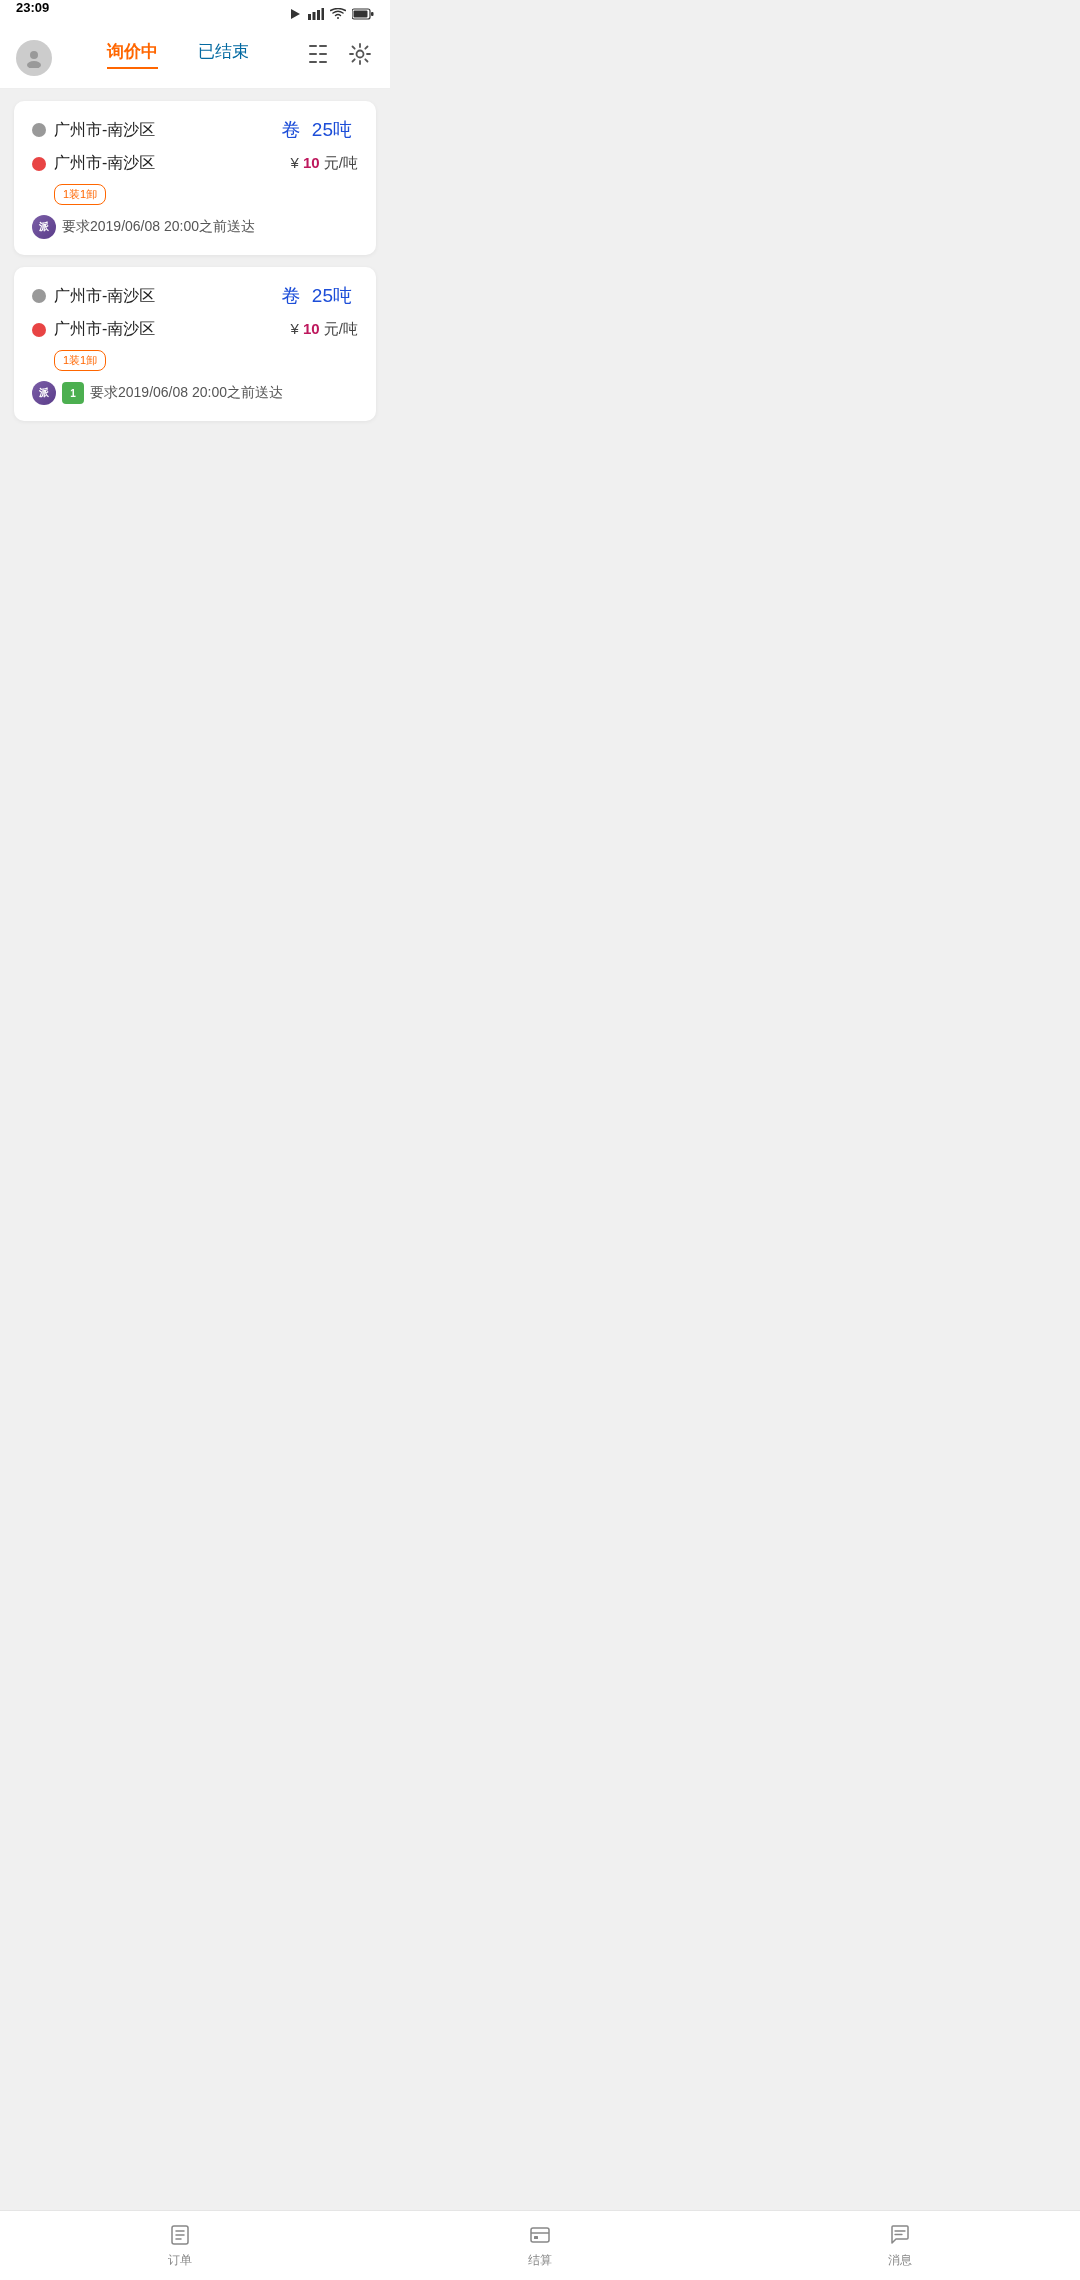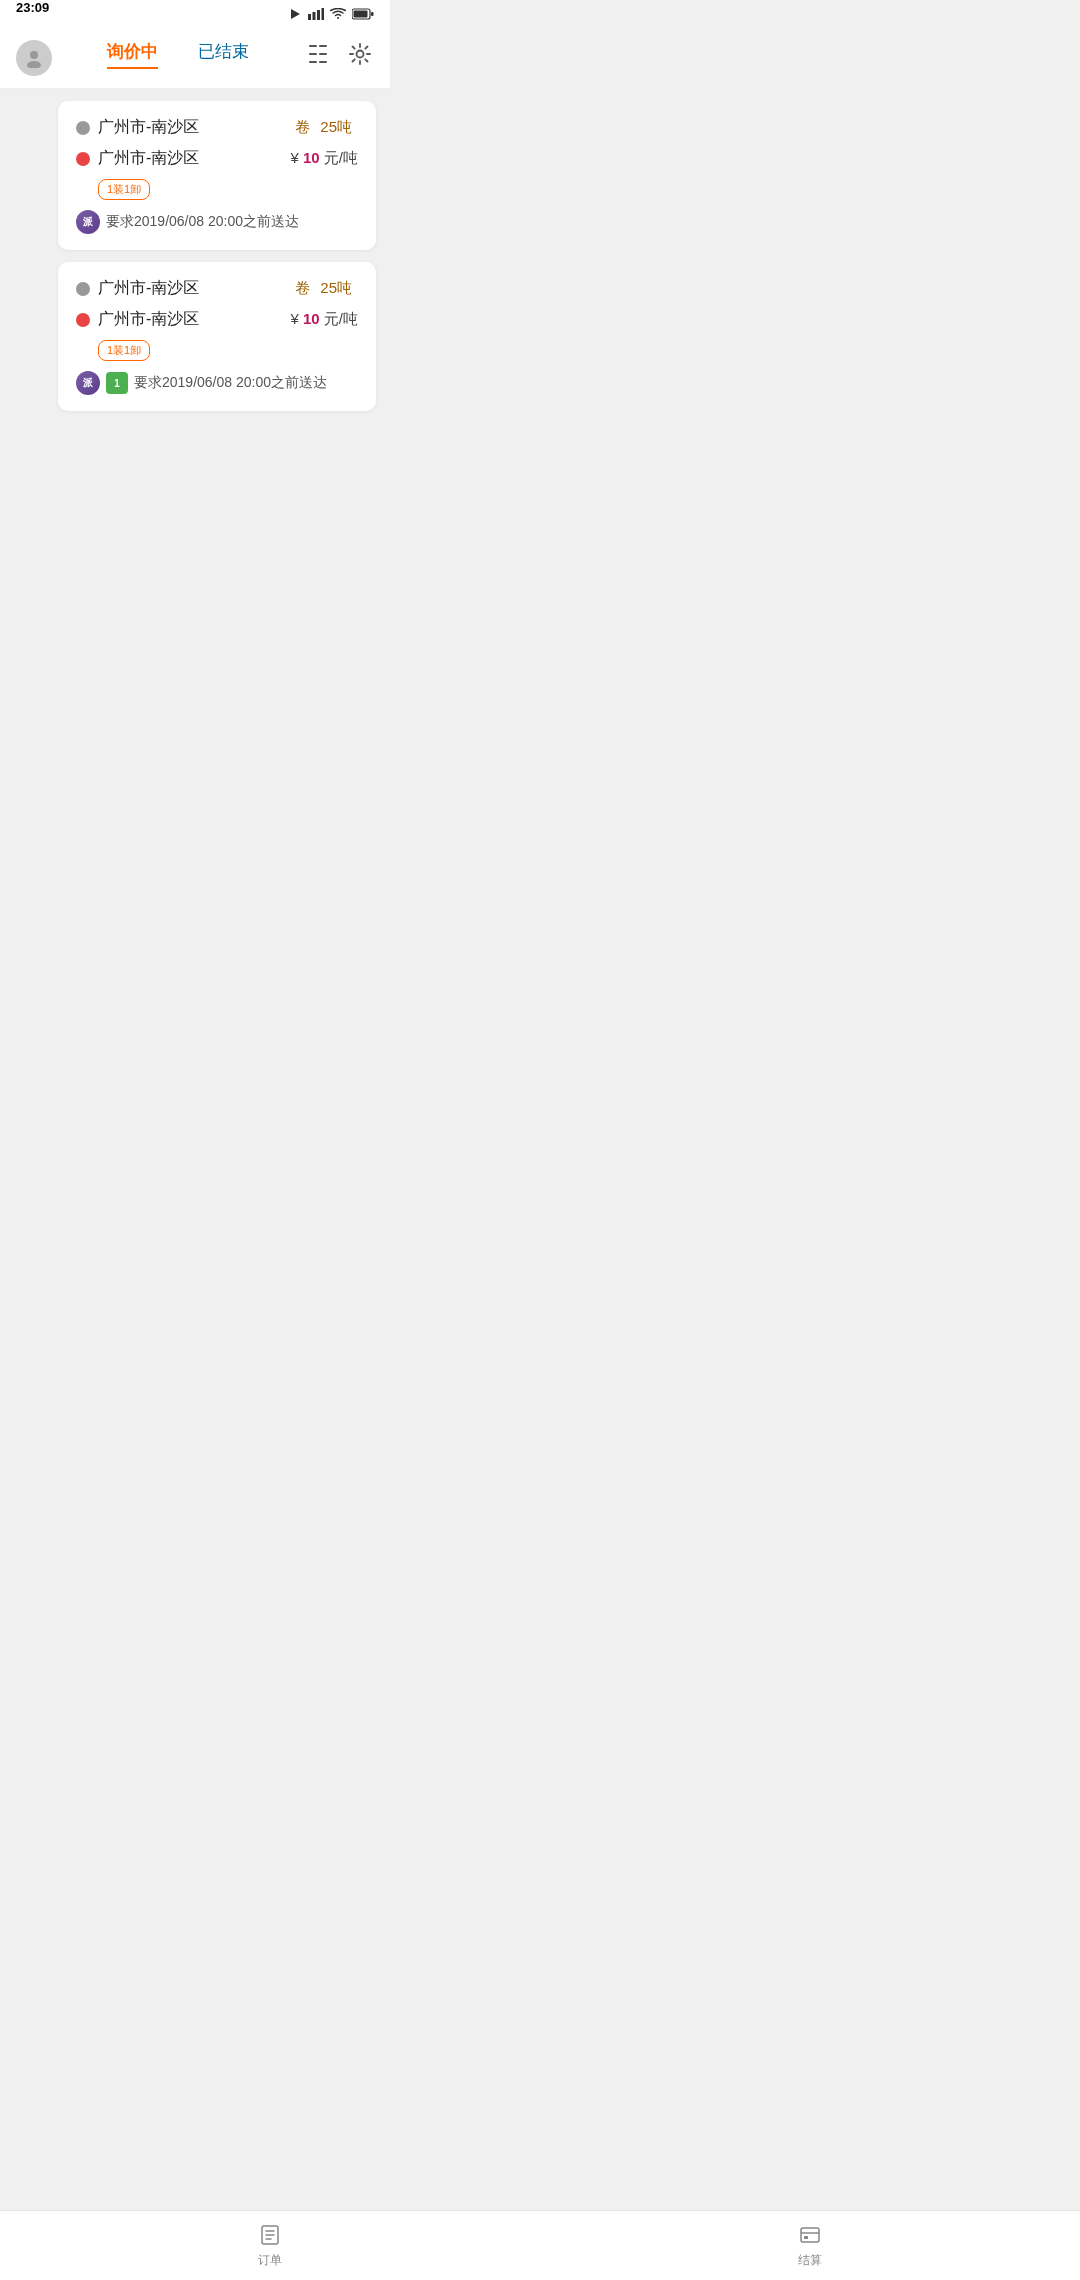--- a/index.html
+++ b/index.html
@@ -88,21 +88,20 @@
       flex-direction: column;
       gap: 12px;
     }
 
     
     .card {
       background: #fff;
       border-radius: 10px;
       padding: 16px 18px;
       box-shadow: 0 1px 4px rgba(0,0,0,0.06);
-      margin-left: 44px;
     }
 
     .route-row {
       display: flex;
       align-items: center;
       justify-content: space-between;
       margin-bottom: 10px;
     }
     .route-from {
       display: flex;
@@ -120,22 +119,22 @@
       flex-shrink: 0;
     }
     .dot-red {
       width: 14px;
       height: 14px;
       border-radius: 50%;
       background: #e84444;
       flex-shrink: 0;
     }
     .route-right {
-      font-size: 15px;
-      color: #a16207;
+      font-size: 19px;
+      color: #1d4ed8;
     }
     .route-right span { margin-right: 6px; }
 
     .route-to {
       display: flex;
       align-items: center;
       justify-content: space-between;
       margin-bottom: 10px;
     }
     .route-to-left {
@@ -388,13 +387,23 @@
   <div class="nav-item">
     <div class="nav-icon">
       <svg width="22" height="22" viewBox="0 0 22 22">
         <rect x="2" y="4" width="18" height="14" rx="2" stroke="#888" stroke-width="1.5" fill="none"></rect>
         <line x1="2" y1="9" x2="20" y2="9" stroke="#888" stroke-width="1.5"></line>
         <rect x="5" y="12" width="4" height="3" rx="0.5" fill="#888"></rect>
       </svg>
     </div>
     <span class="nav-label">结算</span>
   </div>
+  <div class="nav-item">
+    <div class="nav-icon">
+      <svg width="22" height="22" viewBox="0 0 22 22">
+        <path d="M3 3 Q3 2 4 2 L18 2 Q19 2 19 3 L19 14 Q19 15 18 15 L7 15 L3 19 L3 3 Z" stroke="#888" stroke-width="1.5" fill="none" stroke-linejoin="round"></path>
+        <line x1="6" y1="7" x2="16" y2="7" stroke="#888" stroke-width="1.3" stroke-linecap="round"></line>
+        <line x1="6" y1="10.5" x2="13" y2="10.5" stroke="#888" stroke-width="1.3" stroke-linecap="round"></line>
+      </svg>
+    </div>
+    <span class="nav-label">消息</span>
+  </div>
 </div>
 
 </body></html>

